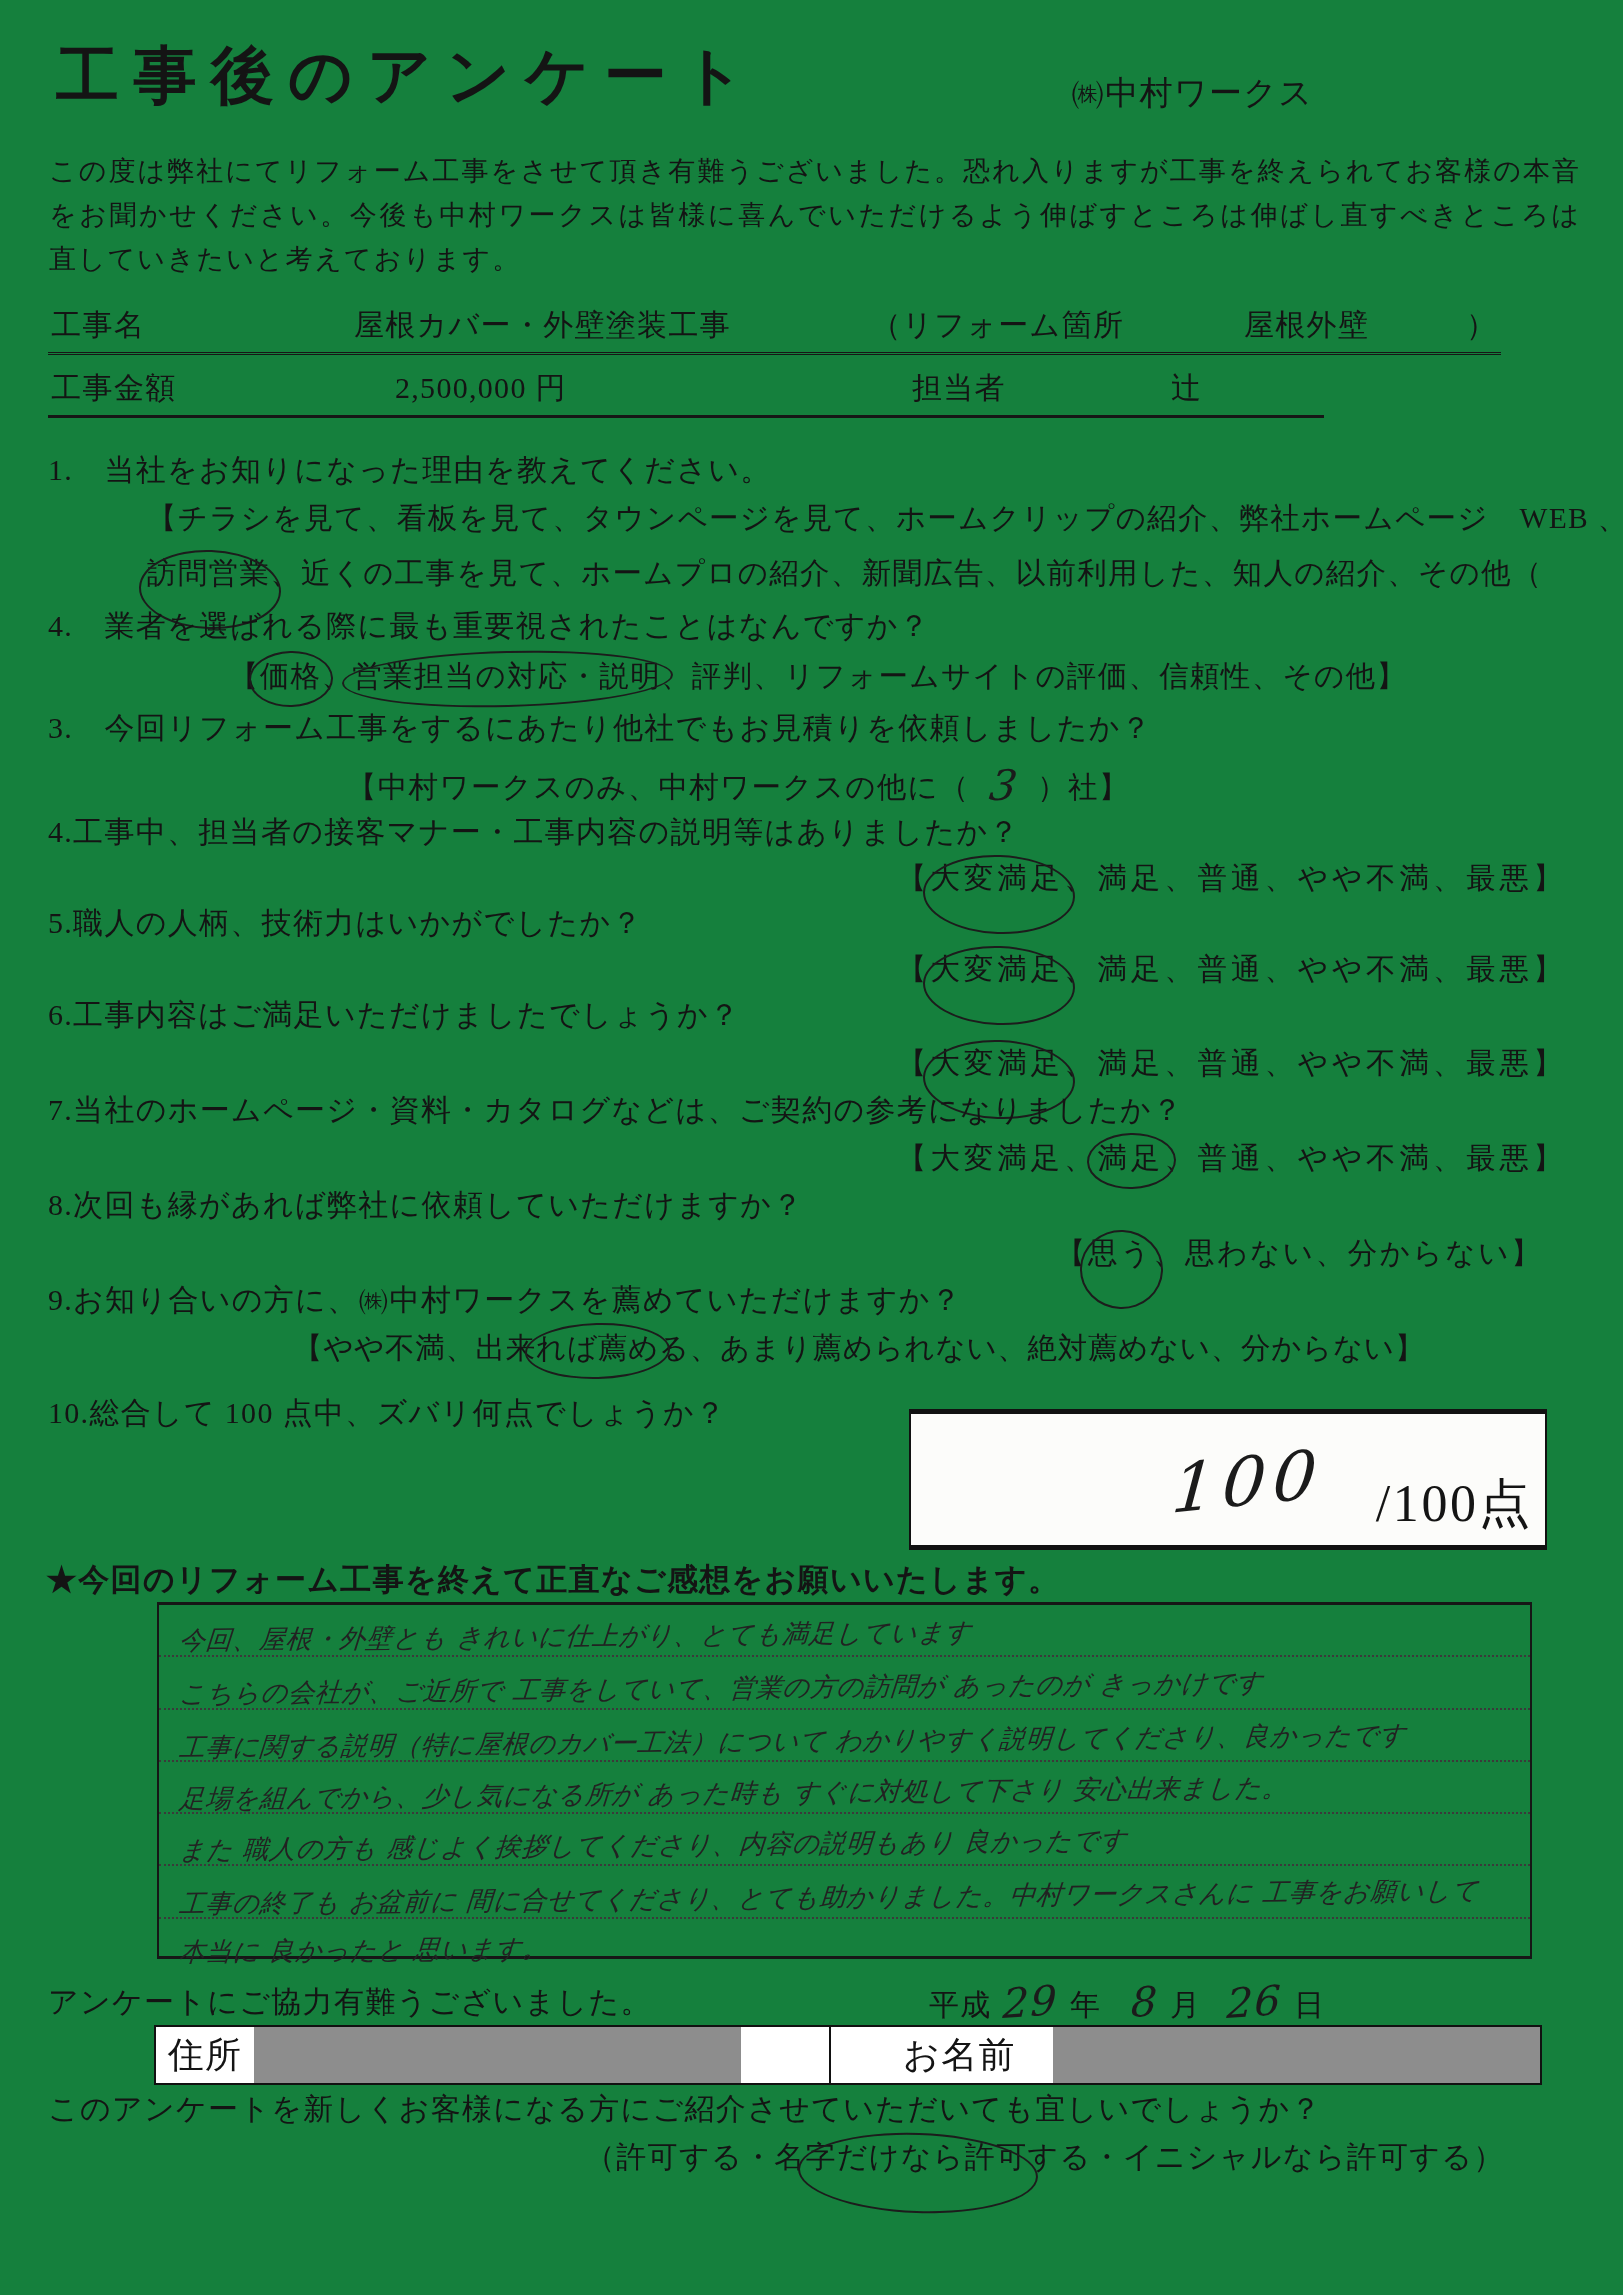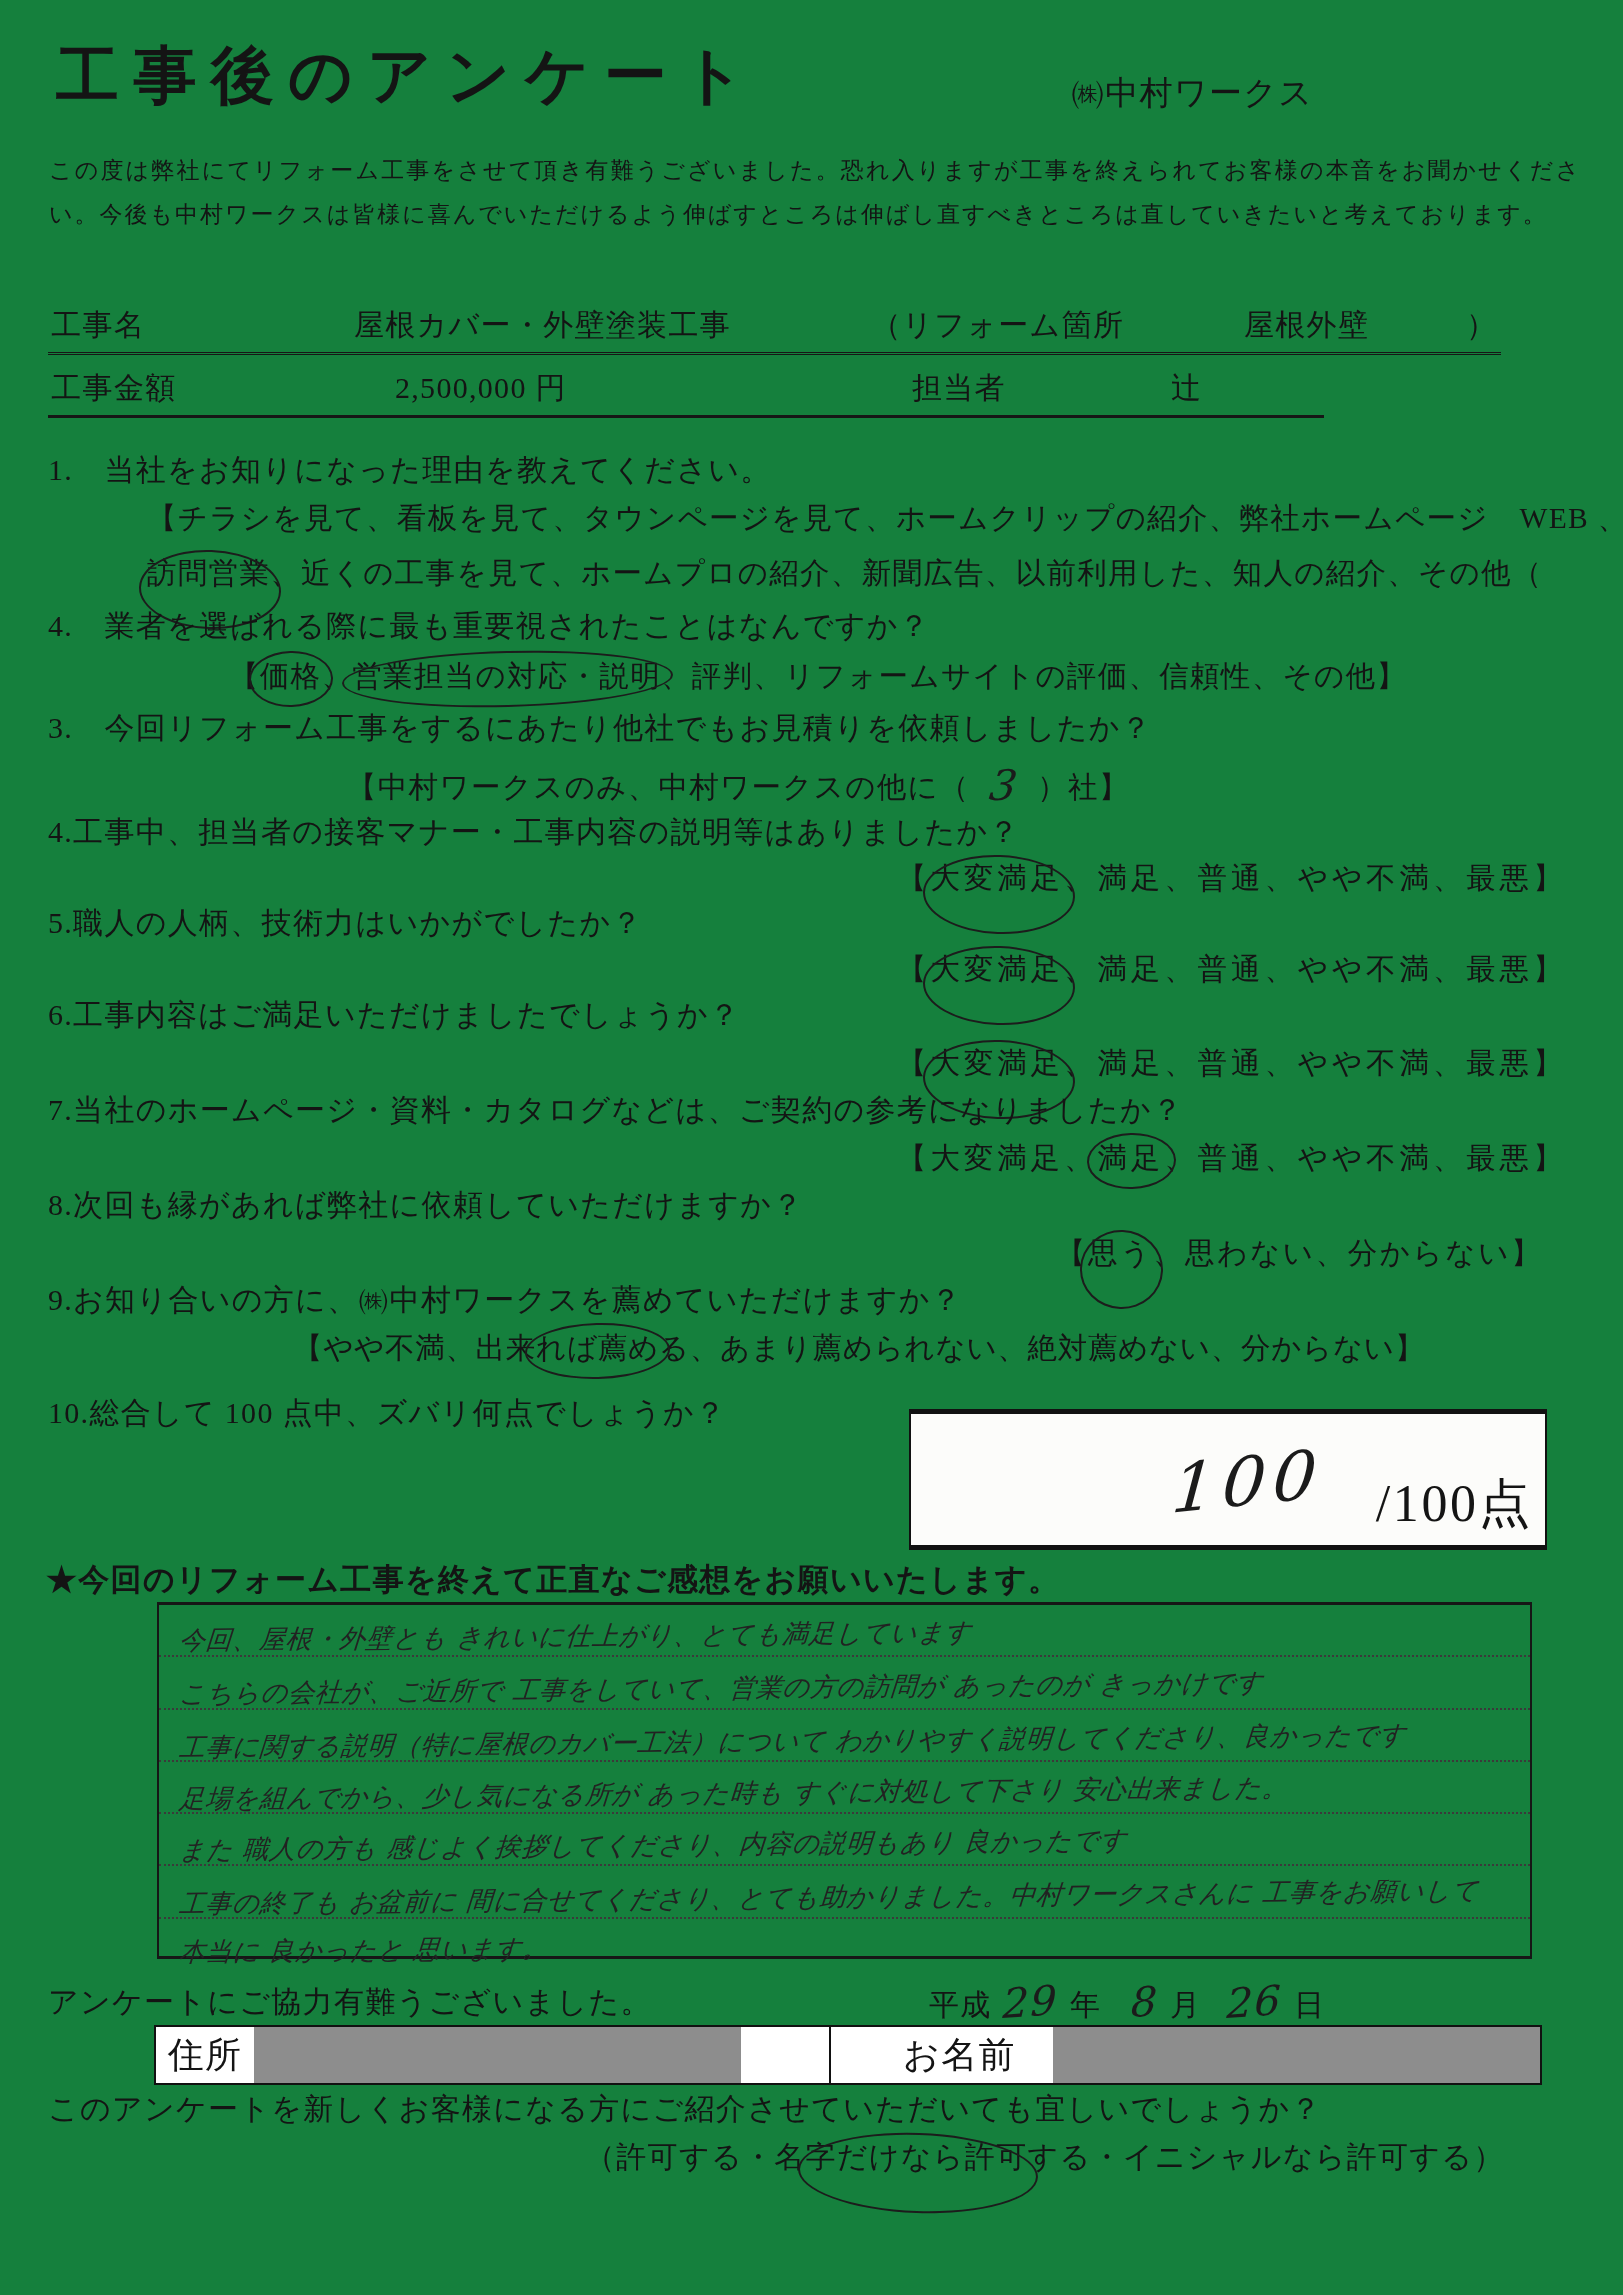--- a/index.html
+++ b/index.html
@@ -4,21 +4,21 @@
 <style>
   html,body{margin:0;padding:0;background:#d8d8d8;}
   .page{
     position:relative;width:1623px;height:2295px;background:#15803d;
     font-family:"Liberation Serif","DejaVu Serif",serif;color:#141414;
     overflow:hidden;
   }
   .abs{position:absolute;}
   .title{font-size:63px;font-weight:bold;letter-spacing:14.4px;white-space:nowrap;}
   .company{font-size:33px;letter-spacing:1.3px;white-space:nowrap;}
-  .intro{font-size:23px;line-height:44px;letter-spacing:2px;text-align:justify;}
+  .intro{font-size:27px;line-height:44px;letter-spacing:2px;text-align:justify;}
   .frow{border-bottom:3.9px double #161616;}
   .frow2{border-bottom:3.3px solid #161616;}
   .frow span,.frow2 span{position:absolute;bottom:6.5px;font-size:30px;letter-spacing:1.3px;white-space:nowrap;}
   .q{font-size:30px;letter-spacing:1.3px;white-space:nowrap;}
   .opts{font-size:29.5px;letter-spacing:1.3px;white-space:nowrap;}
   .circ{position:relative;display:inline-block;}
   .circ::after{
     content:"";position:absolute;left:-10.5px;right:-11.8px;top:-6.5px;bottom:-9.2px;
     border:2.6px solid #1c1c1c;border-radius:50%;transform:rotate(-1.5deg);pointer-events:none;
   }

